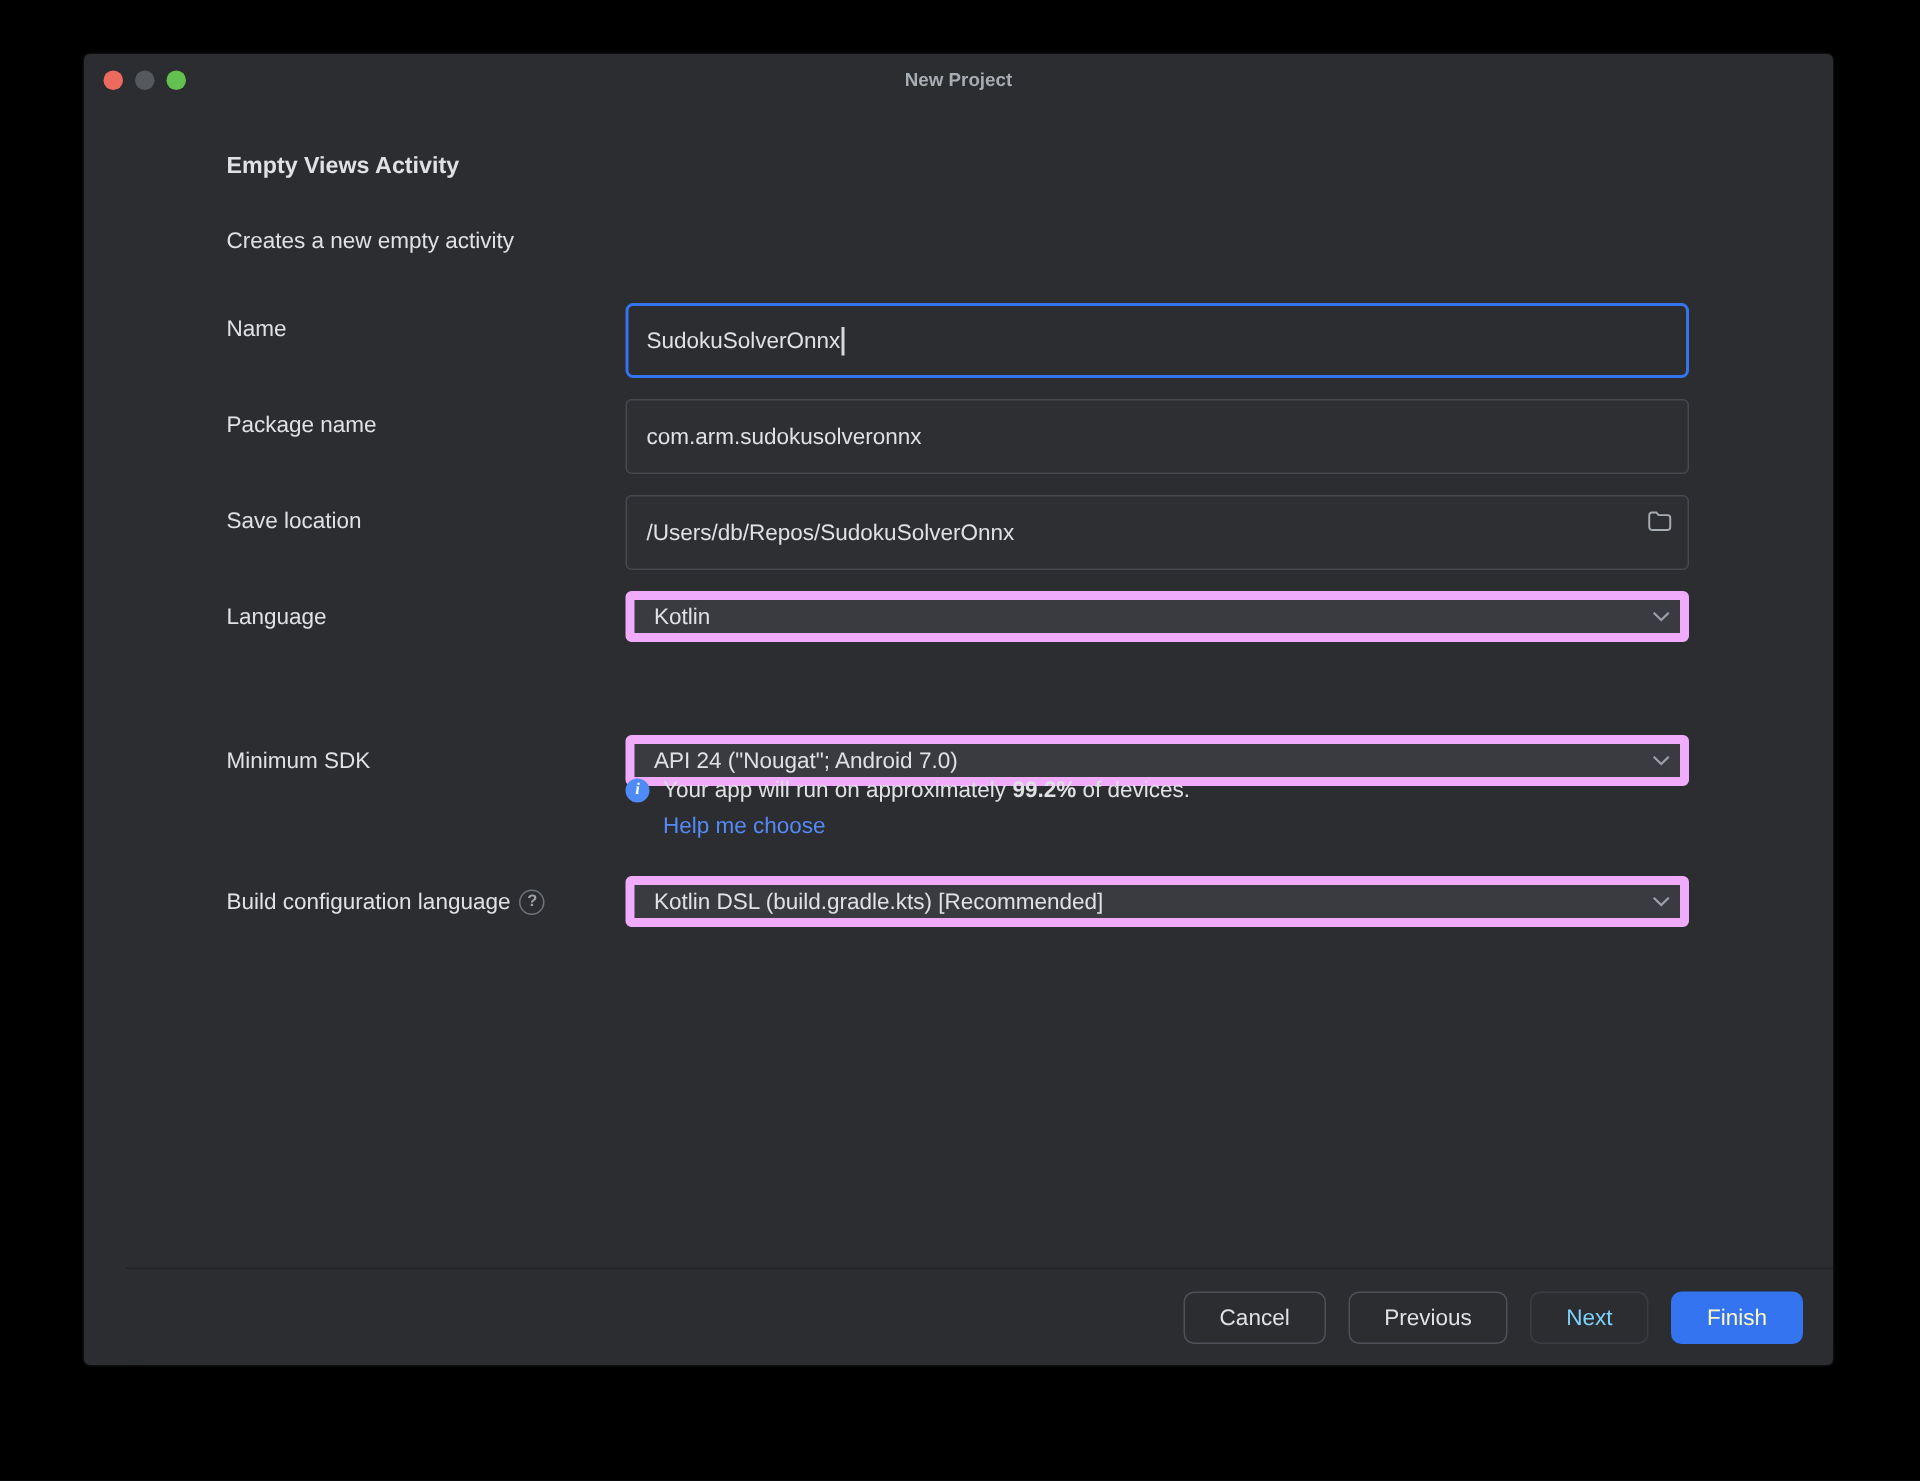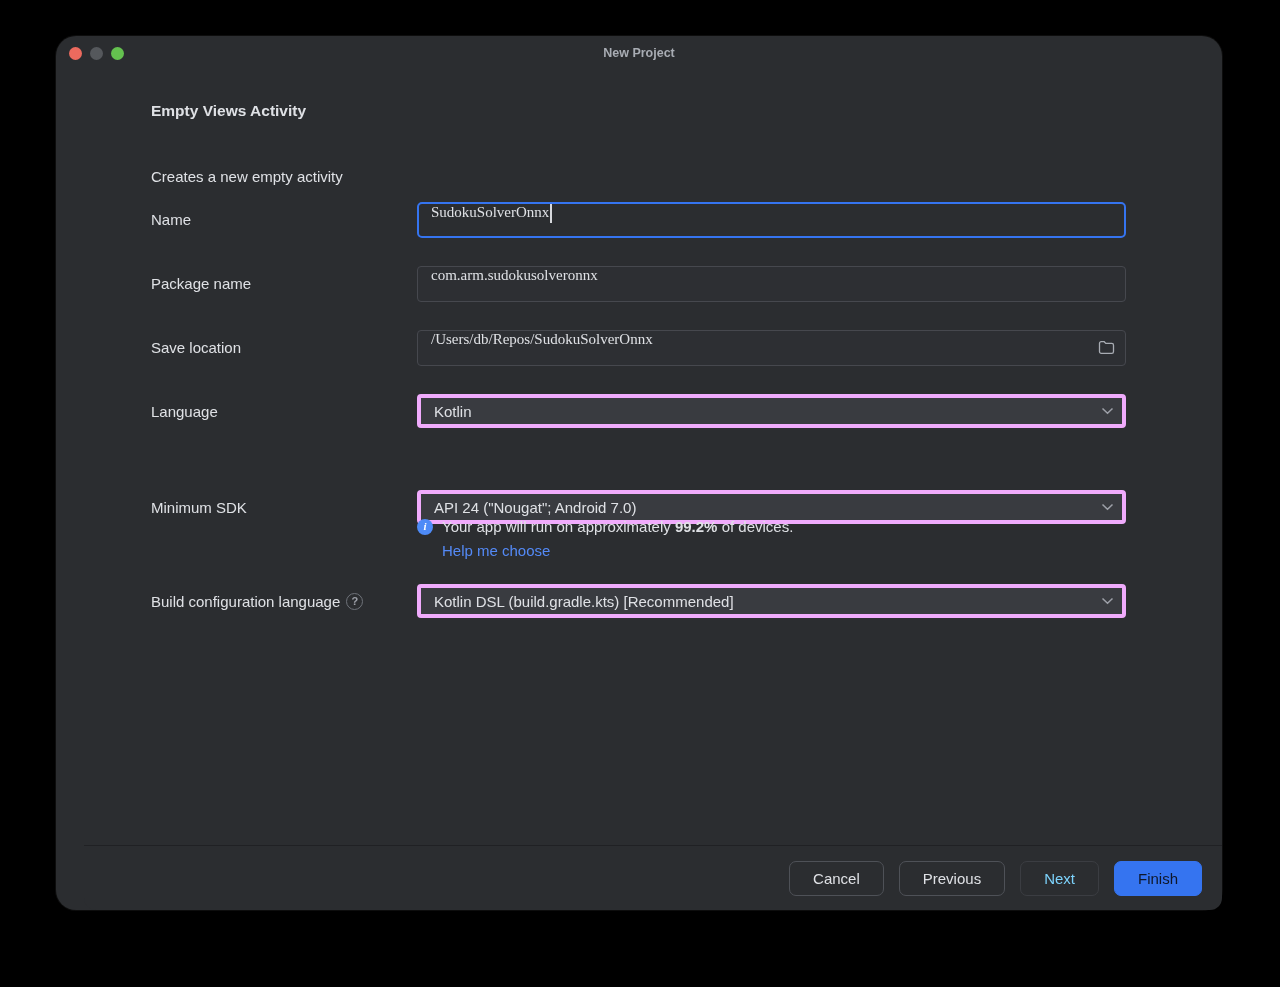--- a/index.html
+++ b/index.html
@@ -1,61 +1,61 @@
 <!DOCTYPE html>
 <html><head>
 <meta charset="utf-8">
 <style>
   * { margin:0; padding:0; box-sizing:border-box; }
   html,body { width:1280px; height:987px; background:#000; overflow:hidden;
               font-family:"Liberation Sans","DejaVu Sans",sans-serif; }
 
   .window {
     position:absolute; left:56px; top:36px; width:1166px; height:874px;
-    background:#2b2d30; border-radius:20px;
+    background:#2b2d30; border-radius:4px;
     box-shadow:0 0 0 1px rgba(255,255,255,0.05), 0 18px 50px rgba(0,0,0,0.6);
   }
 
   
   .titlebar { position:absolute; left:0; top:0; right:0; height:36px; }
   .traffic { position:absolute; left:13px; top:11px; display:flex; gap:8px; }
   .dot { width:13px; height:13px; border-radius:50%; }
   .dot.red   { background:#ec6a5e; }
   .dot.gray  { background:#55585c; }
   .dot.green { background:#64c14f; }
   .win-title { position:absolute; left:0; right:0; top:46px; transform:translateY(-50%);
                text-align:center; font-size:12.5px; font-weight:bold; color:#a8acb3; top:10px; transform:none; line-height:14px;}
 
   
   .heading  { position:absolute; left:95px; top:66px; font-size:15.5px; font-weight:bold;
               color:#dfe1e5; line-height:18px; }
   .subtitle { position:absolute; left:95px; top:116px; font-size:15px; color:#dfe1e5;
-              line-height:18px;margin-top:16px; }
+              line-height:18px; }
 
   
   .row { position:absolute; left:95px; right:96px; height:34px;
          display:flex; align-items:center; }
   .row .label-cell { width:266px; flex:none; display:flex; align-items:center; gap:6px;
                      font-size:15px; color:#dfe1e5; }
   .row .field-cell { flex:1; height:34px; position:relative; }
 
   .textfield {
-    width:100%; height:36px; border-radius:4px;
+    width:100%; height:50px; border-radius:4px;
     background:#2d2f33; border:1px solid #46484e;
-    display:flex; align-items:flex-start; padding:0 13px;
-    font-size:15px; color:#dfe1e5;font-family:Liberation Serif, serif;
+    display:flex; align-items:center; padding:0 13px;
+    font-size:15px; color:#dfe1e5;
   }
   .textfield.focused {
     background:#2b2d30; border:2px solid #3574f0; border-radius:5px; padding:0 12px;
   }
   .caret { display:inline-block; width:1.5px; height:19px; background:#d6d8dc; margin-left:1px; }
 
   .combofield {
     width:100%; height:34px; border-radius:4px;
-    background:#393b40; border:4px solid #f0abfc;
+    background:#393b40; border:6px solid #f0abfc;
     display:flex; align-items:center; padding:0 13px;
     font-size:15px; color:#dfe1e5;
   }
   .combo-chevron { position:absolute; right:12px; top:50%; transform:translateY(-50%);
                    color:#9da0a8; display:flex; }
 
   .folder-btn { position:absolute; right:9px; top:50%; transform:translateY(-50%);
                 width:22px; height:22px; display:flex; align-items:center; justify-content:center;
                 color:#a8acb3; border-radius:4px; }
 
@@ -77,21 +77,21 @@
   
   .footer { position:absolute; left:0; right:0; bottom:0; height:65px;
             border-top:1px solid #202124; border-radius:0 0 12px 12px;
             display:flex; align-items:center; justify-content:flex-end;
             padding-right:20px; gap:15px; background:#2b2d30;margin-left:28px; }
   .btn { height:35px; min-width:76px; padding:0 23px; border-radius:7px;
          background:transparent; border:1px solid #4e5157; color:#dfe1e5;
          font-size:15px; font-family:inherit; cursor:pointer;
          display:flex; align-items:center; justify-content:center; }
   .btn.disabled { border-color:#3b3d42; color:#7dd3fc; cursor:default; }
-  .btn.primary { background:#3574f0; border-color:#3574f0; color:#0f172a; }
+  .btn.primary { background:#3574f0; border-color:#3574f0; color:#fef9c3; }
 
   svg { display:block; }
 </style>
 </head>
 <body>
 
 <div class="window">
 
   <div class="titlebar">
     <div class="traffic">

